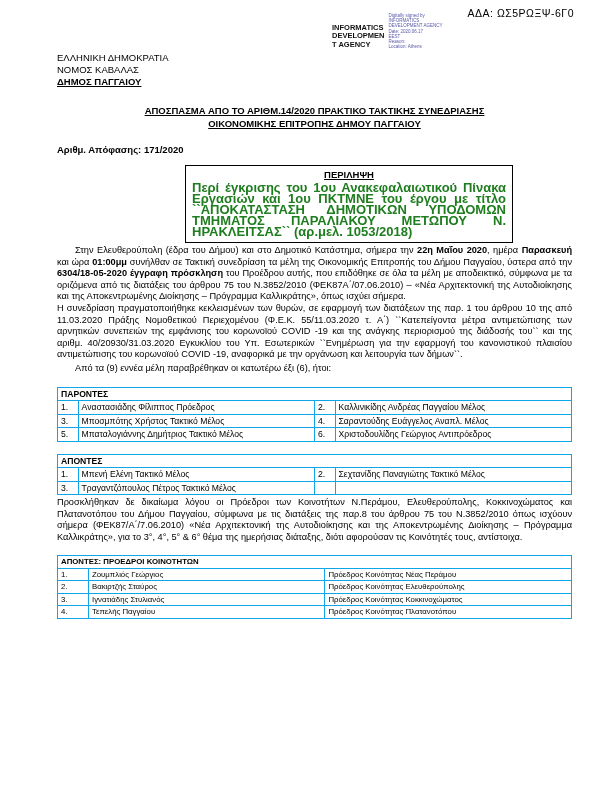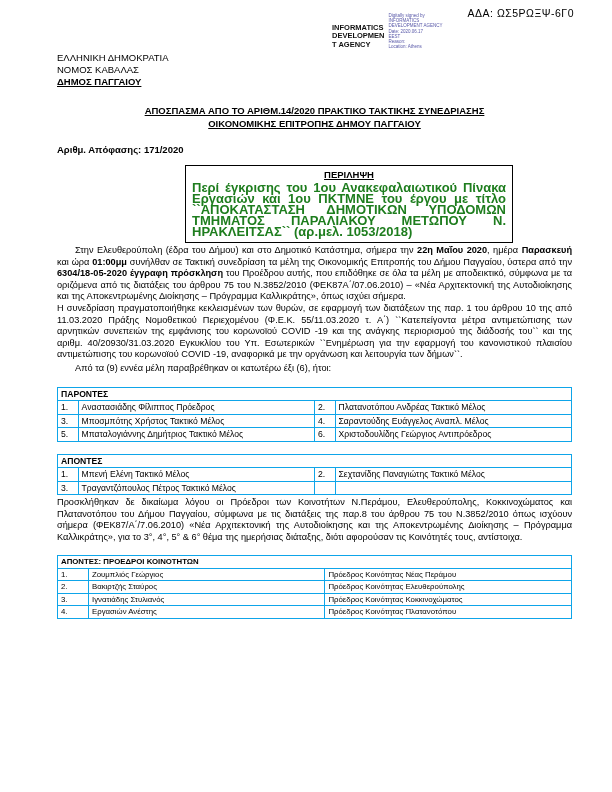--- a/index.html
+++ b/index.html
@@ -125,21 +125,21 @@
 
   <table class="tbl">
     <tbody>
         <tr>
       <td class="thead" colspan="4">ΠΑΡΟΝΤΕΣ</td>
     </tr>
     <tr>
       <td class="num">1.</td>
       <td class="half">Αναστασιάδης Φίλιππος Πρόεδρος</td>
       <td class="num">2.</td>
-      <td class="half">Πλατανοτόπου Ανδρέας Τακτικό Μέλος</td>
+      <td class="half">Καλλινικίδης Ανδρέας Παγγαίου Μέλος</td>
     </tr>
     <tr>
       <td class="num">3.</td>
       <td class="half">Μποσμπότης Χρήστος Τακτικό Μέλος</td>
       <td class="num">4.</td>
       <td class="half">Σαραντούδης Ευάγγελος Αναπλ. Μέλος</td>
     </tr>
     <tr>
       <td class="num">5.</td>
       <td class="half">Μπαταλογιάννης Δημήτριος Τακτικό Μέλος</td>
@@ -186,19 +186,19 @@
       <td class="half">Βακιρτζής Σταύρος</td>
       <td>Πρόεδρος Κοινότητας Ελευθερούπολης</td>
     </tr>
     <tr>
       <td class="num">3.</td>
       <td class="half">Ιγνατιάδης Στυλιανός</td>
       <td>Πρόεδρος Κοινότητας Κοκκινοχώματος</td>
     </tr>
     <tr>
       <td class="num">4.</td>
-      <td class="half">Εργασιών Ανέστης</td>
+      <td class="half">Τεπελής Παγγαίου</td>
       <td>Πρόεδρος Κοινότητας Πλατανοτόπου</td>
     </tr>
   </tbody>
     </table>
 
 </div>
 
 </body></html>

